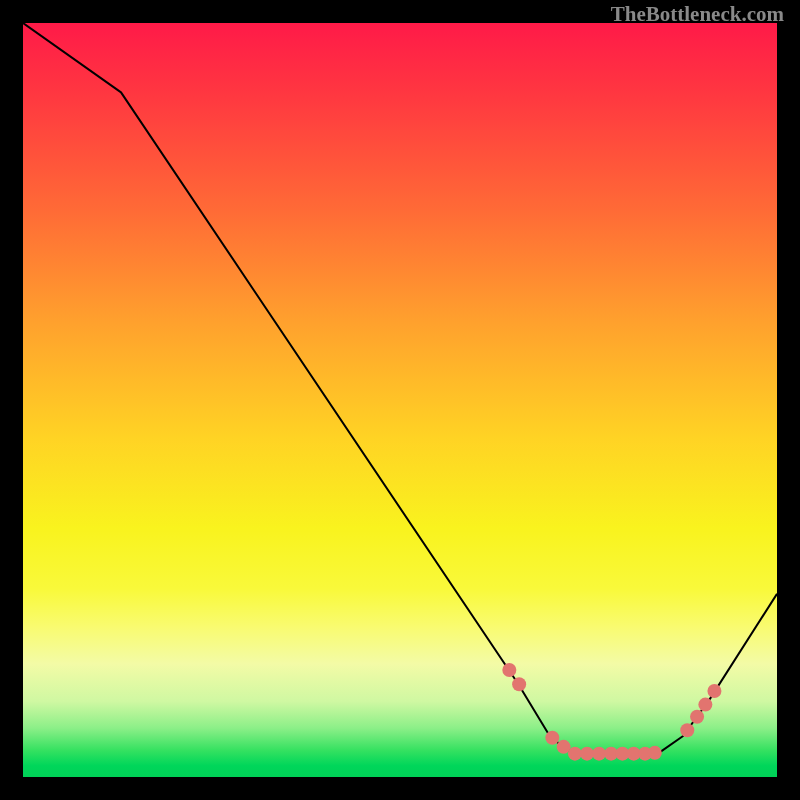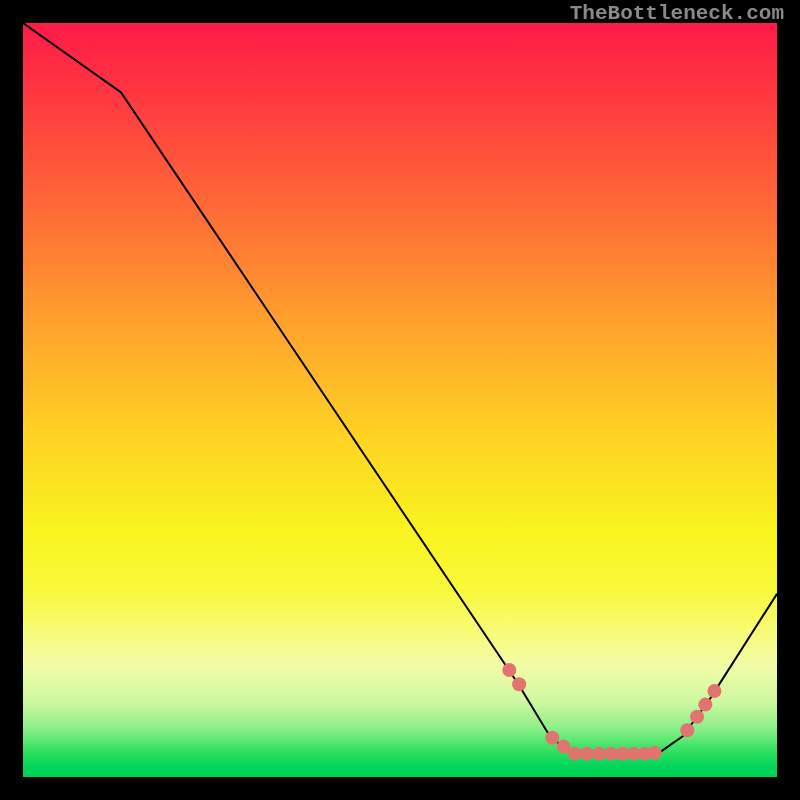--- a/index.html
+++ b/index.html
@@ -24,21 +24,21 @@
   }
   .plot svg {
     display: block;
     width: 754px;
     height: 754px;
   }
   .attribution {
     position: absolute;
     top: 2px;
     right: 16px;
-    font-family: Liberation Mono, monospace;
+    font-family: Liberation Serif, serif;
     font-size: 21px;
     font-weight: bold;
     color: #898989;
     letter-spacing: 0px;
     user-select: none;
   }
 </style>
 </head>
 <body>
 

